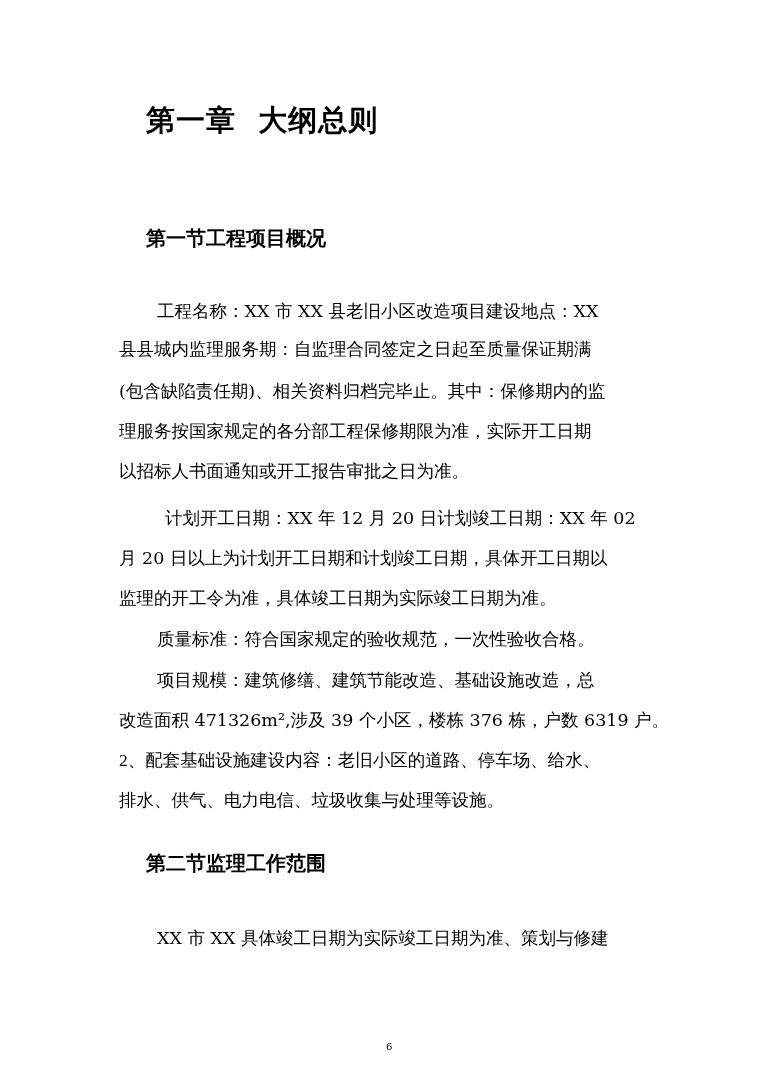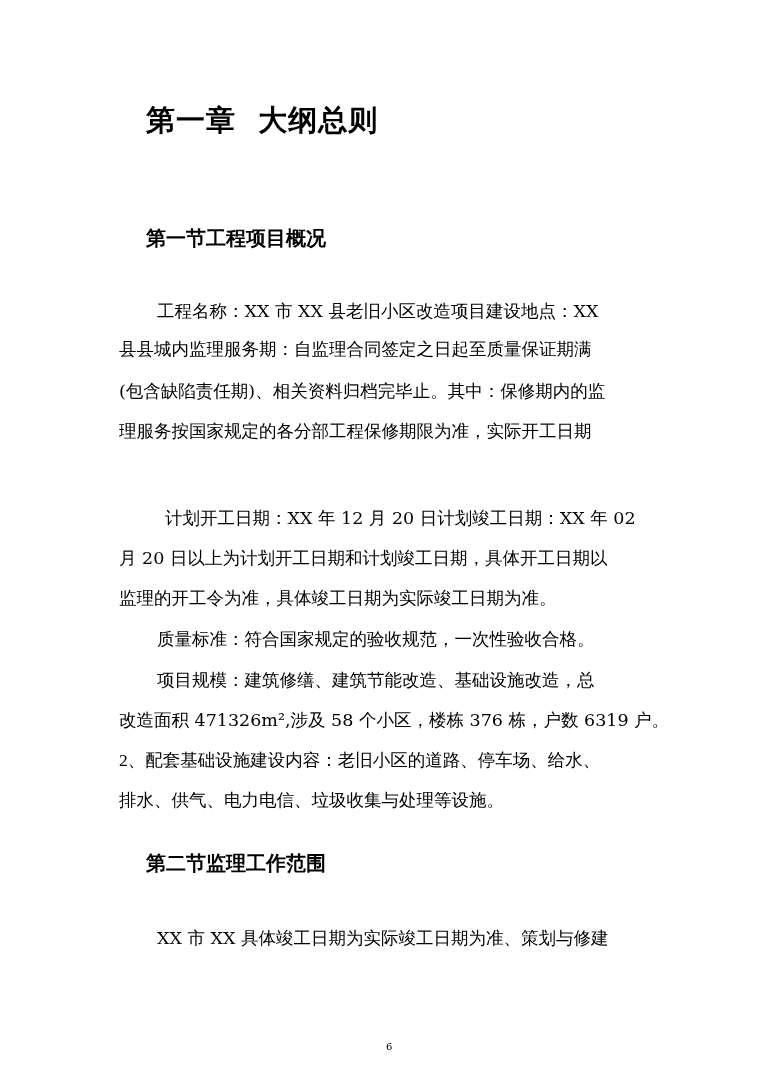--- a/index.html
+++ b/index.html
@@ -66,29 +66,30 @@
 <div class="page">
 
   <div class="chapter-title">第一章  大纲总则</div>
 
   <div class="section-title" style="top:226px;">第一节工程项目概况</div>
 
   <div class="line indent" style="top:298px;">工程名称：XX 市 XX 县老旧小区改造项目建设地点：XX</div>
   <div class="line" style="top:336px;">县县城内监理服务期：自监理合同签定之日起至质量保证期满</div>
   <div class="line" style="top:378px;">(包含缺陷责任期)、相关资料归档完毕止。其中：保修期内的监</div>
   <div class="line" style="top:418px;">理服务按国家规定的各分部工程保修期限为准，实际开工日期</div>
+  <div class="line" style="top:458px;">以招标人书面通知或开工报告审批之日为准。</div>
 
   <div class="line indent" style="top:505px;margin-left:8px;">计划开工日期：XX 年 12 月 20 日计划竣工日期：XX 年 02</div>
   <div class="line" style="top:545px;">月 20 日以上为计划开工日期和计划竣工日期，具体开工日期以</div>
   <div class="line" style="top:585px;">监理的开工令为准，具体竣工日期为实际竣工日期为准。</div>
 
   <div class="line indent" style="top:626px;">质量标准：符合国家规定的验收规范，一次性验收合格。</div>
 
   <div class="line indent" style="top:667px;">项目规模：建筑修缮、建筑节能改造、基础设施改造，总</div>
-  <div class="line" style="top:707px;">改造面积 471326m²,涉及 58 个小区，楼栋 376 栋，户数 6319 户。</div>
+  <div class="line" style="top:707px;">改造面积 471326m²,涉及 39 个小区，楼栋 376 栋，户数 6319 户。</div>
 
   <div class="line" style="top:747px;font-family:Liberation Serif, serif;">2、配套基础设施建设内容：老旧小区的道路、停车场、给水、</div>
   <div class="line" style="top:787px;">排水、供气、电力电信、垃圾收集与处理等设施。</div>
 
   <div class="section-title" style="top:851px;">第二节监理工作范围</div>
 
   <div class="line indent" style="top:925px;">XX 市 XX 具体竣工日期为实际竣工日期为准、策划与修建</div>
 
   <div class="page-number">6</div>
 </div>

